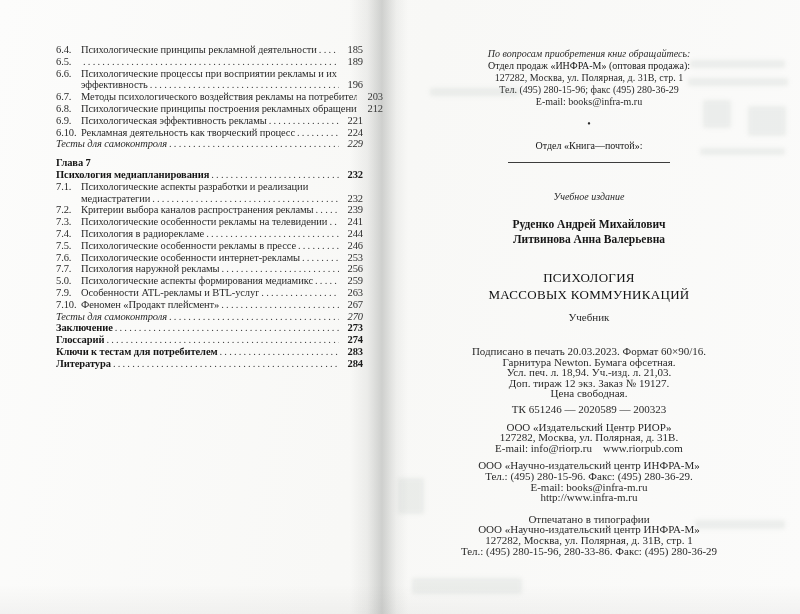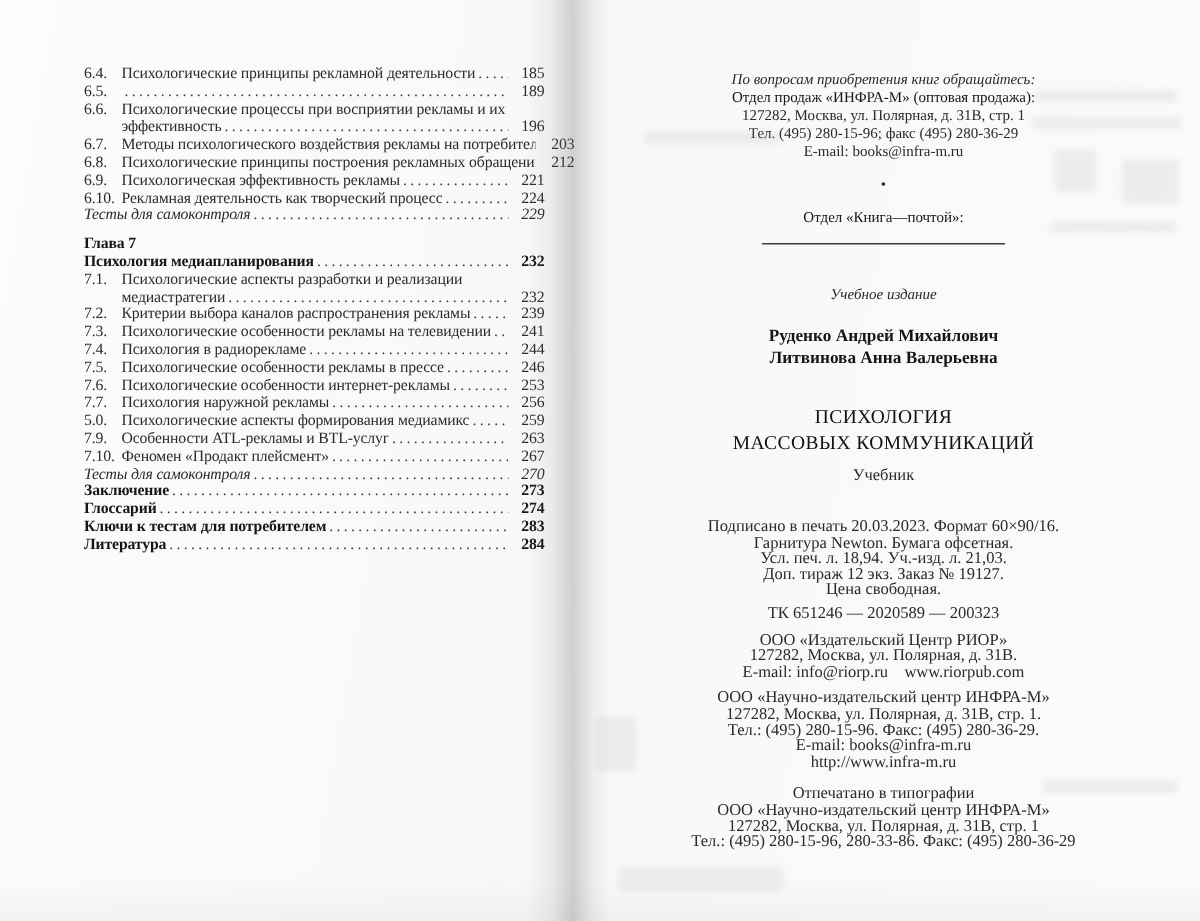--- a/index.html
+++ b/index.html
@@ -298,21 +298,20 @@
       <div class="blk" style="margin-top: 5px;">
         <div class="imprint-line s-small">ТК 651246 — 2020589 — 200323</div>
       </div>
       <div class="blk" style="margin-top: 7px;">
         <div class="imprint-line s-small">ООО «Издательский Центр РИОР»</div>
         <div class="imprint-line s-small">127282, Москва, ул. Полярная, д. 31В.</div>
         <div class="imprint-line s-small">E-mail: info@riorp.ru    www.riorpub.com</div>
       </div>
       <div class="blk" style="margin-top: 7px;">
         <div class="imprint-line s-small">ООО «Научно-издательский центр ИНФРА-М»</div>
-        <div class="imprint-line s-small">127282, Москва, ул. Полярная, д. 31В, стр. 1.</div>
         <div class="imprint-line s-small">Тел.: (495) 280-15-96. Факс: (495) 280-36-29.</div>
         <div class="imprint-line s-small">E-mail: books@infra-m.ru</div>
         <div class="imprint-line s-small">http://www.infra-m.ru</div>
       </div>
       <div class="blk" style="margin-top: 11px;">
         <div class="imprint-line s-small">Отпечатано в типографии</div>
         <div class="imprint-line s-small">ООО «Научно-издательский центр ИНФРА-М»</div>
         <div class="imprint-line s-small">127282, Москва, ул. Полярная, д. 31В, стр. 1</div>
         <div class="imprint-line s-small">Тел.: (495) 280-15-96, 280-33-86. Факс: (495) 280-36-29</div>
       </div>

